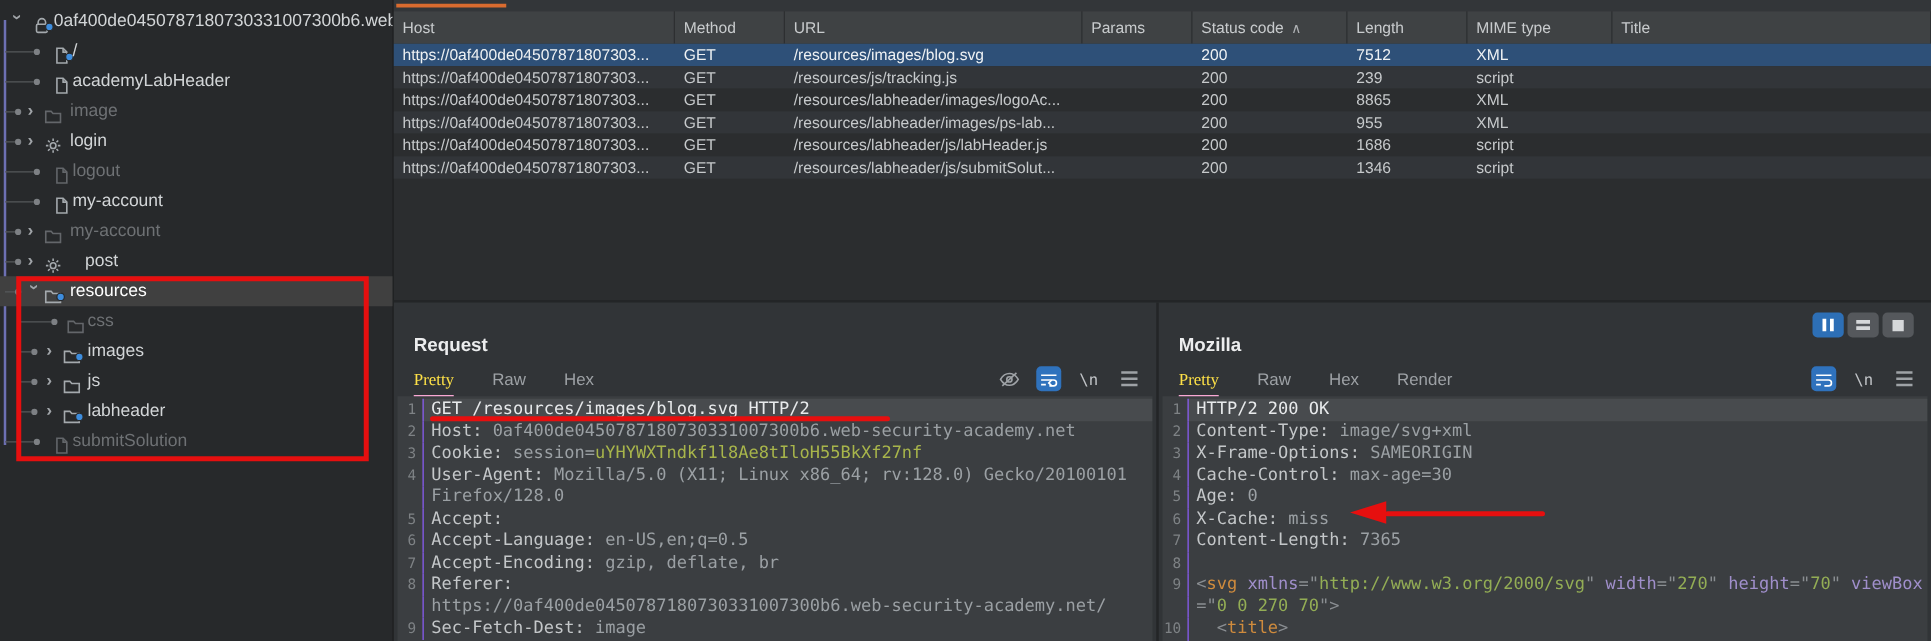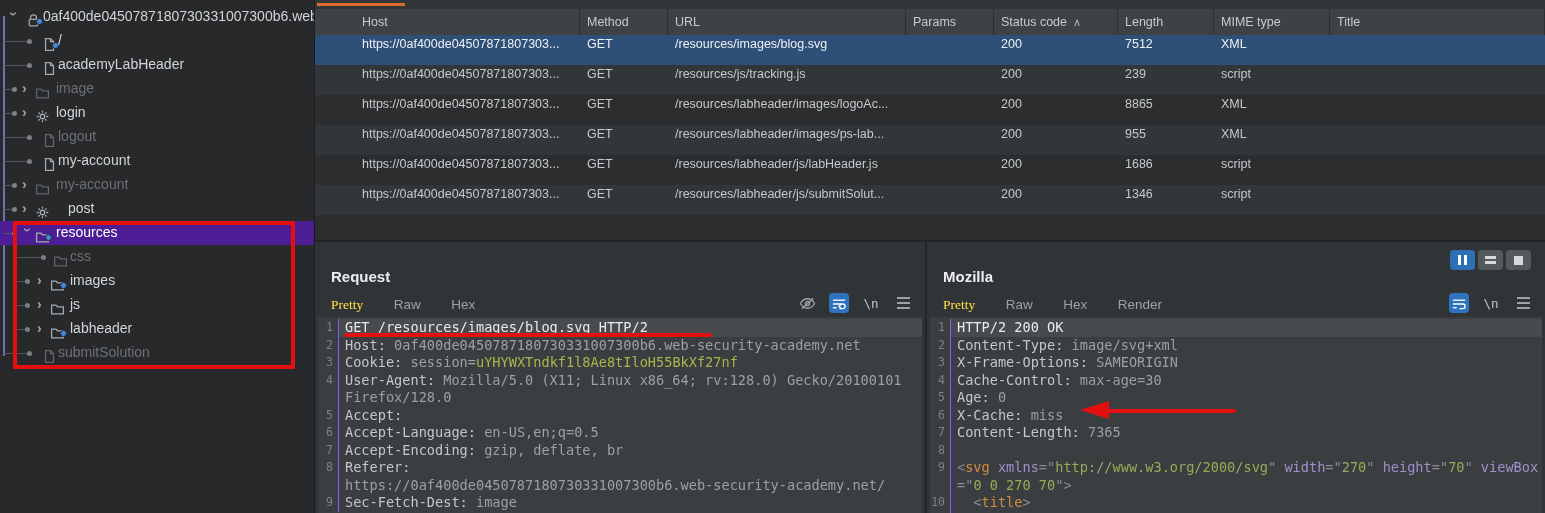--- a/index.html
+++ b/index.html
@@ -5,21 +5,21 @@
   html,body{margin:0;padding:0;background:#1f2022;}
   *{box-sizing:border-box;}
   .app{position:relative;width:1545px;height:513px;overflow:hidden;
        font-family:"Liberation Sans",sans-serif;background:#2b2d2f;color:#d2d5d7;}
 
   
   .tree{position:absolute;left:0;top:0;width:315px;height:513px;background:#27292b;overflow:hidden;
         border-right:1px solid #1c1d1e;}
   .tree-rows{position:absolute;left:0;top:5px;right:0;}
   .trow{position:relative;height:24px;width:315px;font-size:14px;}
-  .trow.selected{background:#4c1d95;text-decoration:underline;}
+  .trow.selected{background:#404040;text-decoration:underline;}
   .trow .conn{position:absolute;top:12px;height:1px;background:#55585b;}
   .trow .dot{position:absolute;top:10px;width:5px;height:5px;border-radius:50%;background:#7d8084;}
   .trow .exp{position:absolute;top:3px;width:12px;color:#a0a4a8;font-weight:bold;font-size:14px;
              cursor:default;}
   .trow .exp.open{transform:rotate(90deg);transform-origin:45% 55%;}
   .trow .ticon{position:absolute;top:4px;width:15px;height:15px;color:#a4a9ad;}
   .trow .ticon svg{width:15px;height:15px;display:block;stroke:currentColor;stroke-width:1.2;fill:none;}
   .trow .badge{position:absolute;width:7px;height:7px;border-radius:50%;background:#3e8ddd;
                border:1px solid #27292b;right:-2px;bottom:-1px;}
   .trow .bwrap{position:absolute;top:4px;width:15px;height:15px;}
@@ -30,27 +30,27 @@
   .guide-purple{position:absolute;left:3px;top:16px;width:2px;height:340px;background:#6d70b3;}
   .guide-gray{position:absolute;left:15px;top:250px;width:1px;height:85px;background:#54565a;}
 
   
   .right{position:absolute;left:315px;top:0;right:0;height:513px;}
 
   
   .table-area{position:absolute;left:0;top:0;right:0;height:240px;background:#2b2d2f;}
   .table-top-strip{position:absolute;left:0;top:0;right:0;height:9px;background:#333639;}
   .tab-remnant{position:absolute;left:2px;top:3px;width:88px;height:3px;background:#d96b2f;}
-  .tgrid{display:grid;grid-template-columns:225px 88px 238px 88px 124px 96px 116px 1fr;padding-left:40px;}
+  .tgrid{display:grid;grid-template-columns:225px 88px 238px 88px 124px 96px 116px 1fr;}
   .thead{position:absolute;left:0;top:9px;right:0;height:26px;background:#3f4244;}
   .th{line-height:26px;padding-left:7px;font-size:12.5px;color:#c8cbcd;
       border-right:1px solid #2d2f31;white-space:nowrap;overflow:hidden;}
   .th .sort{color:#aeb1b4;font-size:11px;margin-left:6px;}
   .tbody{position:absolute;left:0;top:35px;right:0;}
-  .tr{height:30px;}
+  .tr{height:18px;}
   .tr.dark{background:#2b2d2f;}
   .tr.light{background:#323539;}
   .tr.selected{background:#2e5078;}
   .td{line-height:18px;padding-left:7px;font-size:12.5px;color:#c6c9cb;
       white-space:nowrap;overflow:hidden;}
   .tr.selected .td{color:#eef1f3;}
 
   
   .panels{position:absolute;left:0;top:240px;right:0;bottom:0;display:flex;background:#313437;
           border-top:2px solid #232527;}

